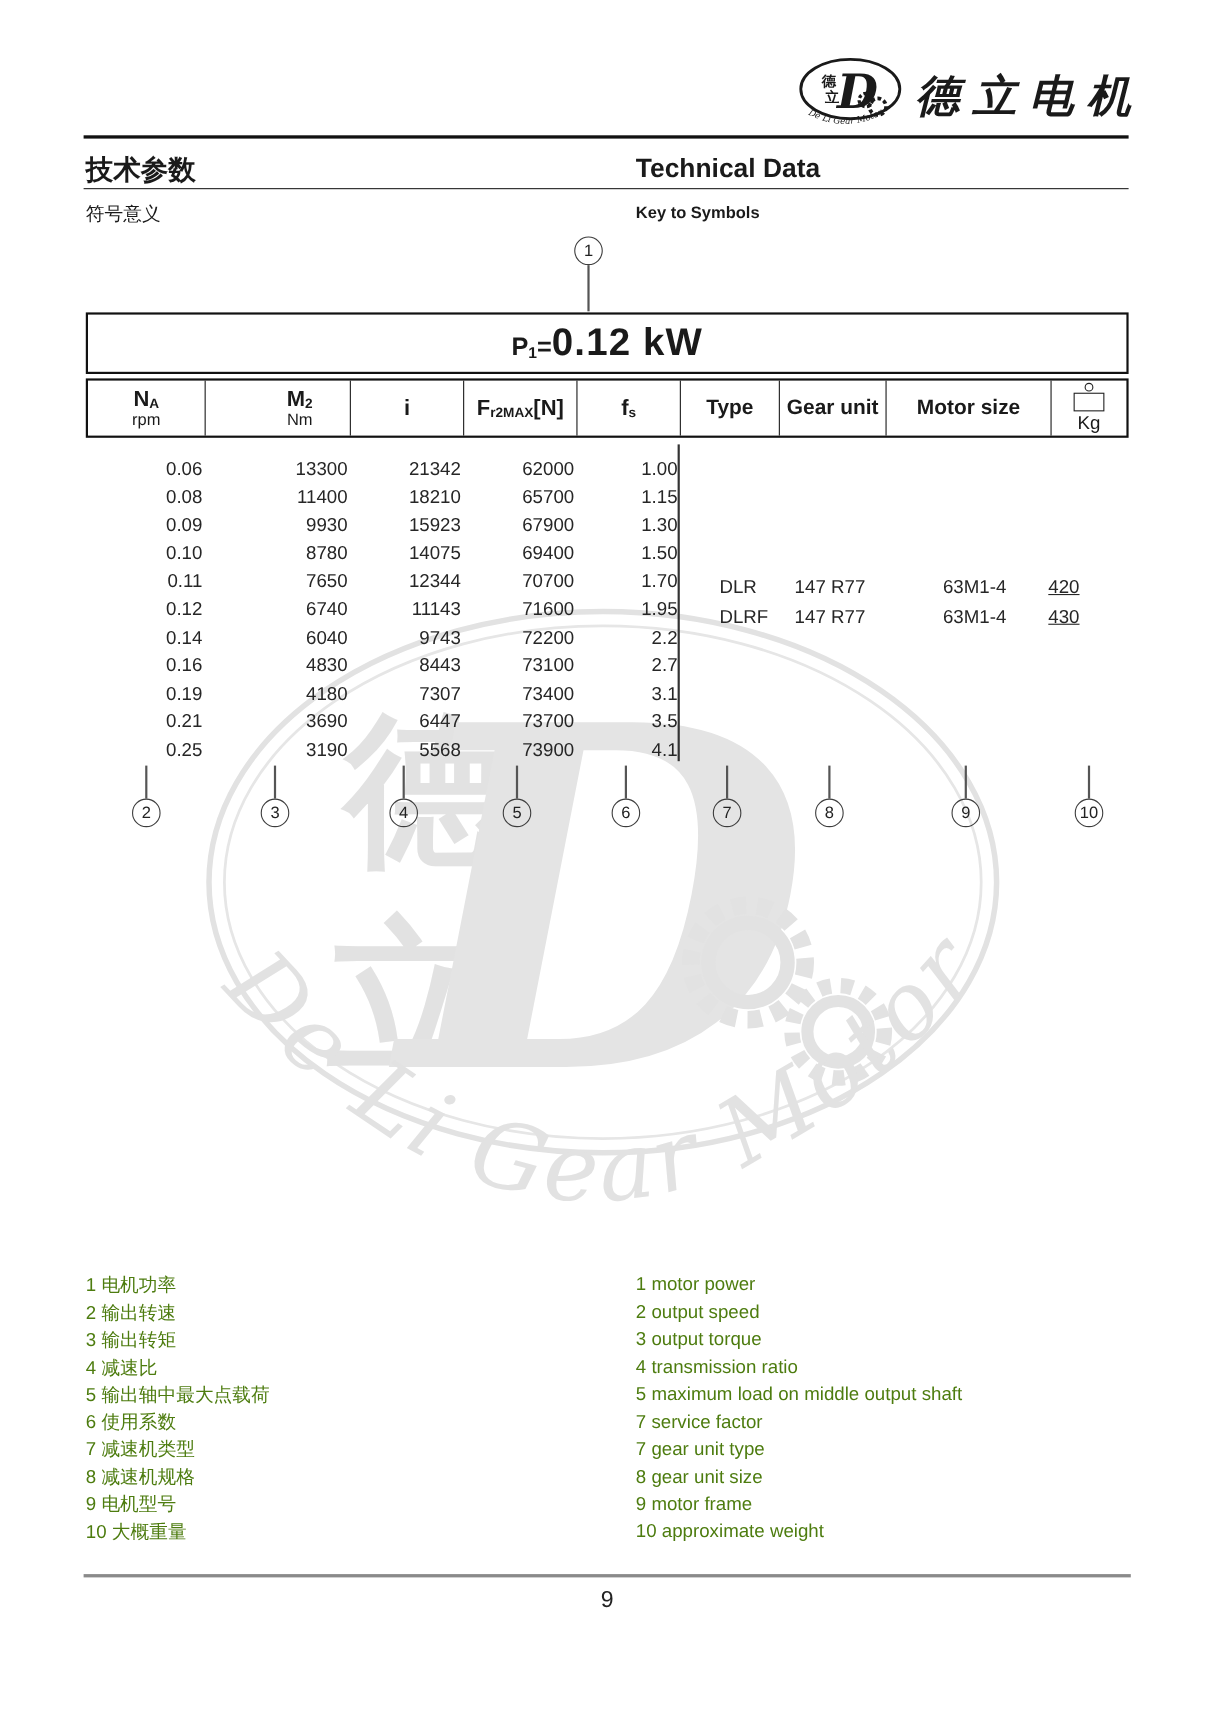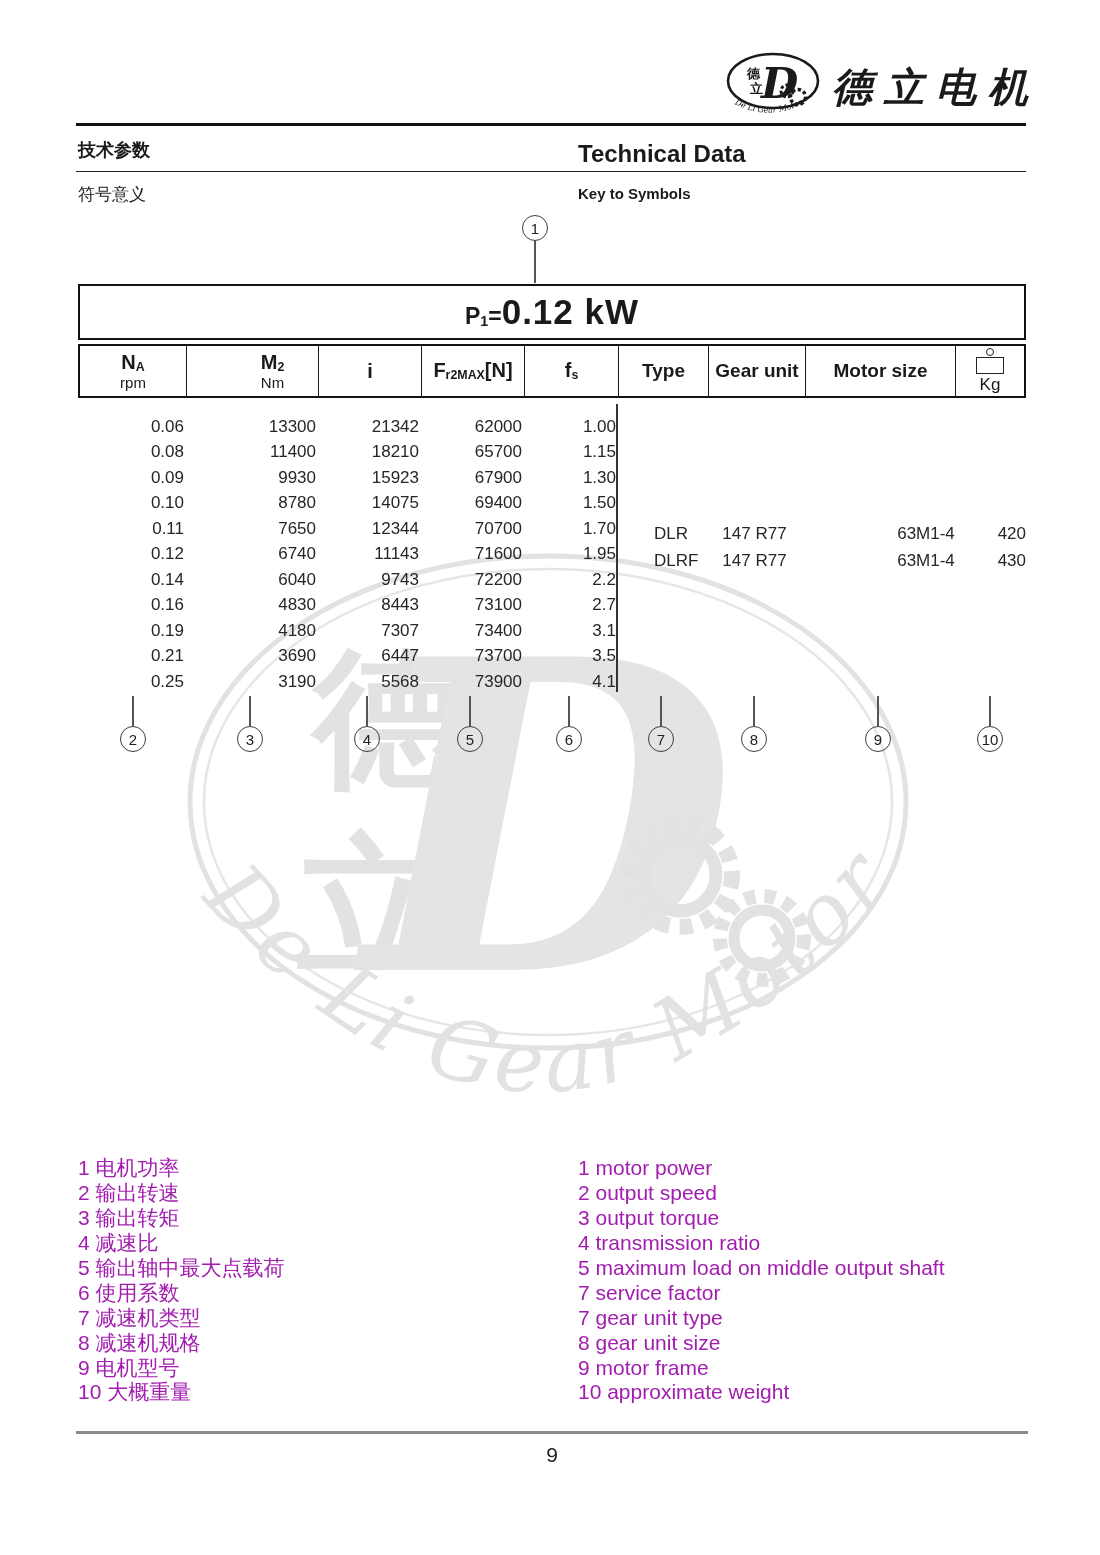--- a/index.html
+++ b/index.html
@@ -7,21 +7,21 @@
        font-family:"Liberation Sans",sans-serif;color:#1a1a1a;}
 
   
   .wm{position:absolute;left:120px;top:530px;pointer-events:none;}
 
   
   .logo-svg{position:absolute;left:723px;top:50px;}
   .brand{position:absolute;left:832px;top:60px;font-family:"DejaVu Serif",serif;
          font-weight:bold;font-style:italic;font-size:40px;letter-spacing:12px;white-space:nowrap;}
   .rule-header{position:absolute;left:76px;top:123px;width:950px;height:3px;background:#111;}
-  .title-cn{position:absolute;left:78px;top:138px;font-size:18px;font-weight:bold;}
+  .title-cn{position:absolute;left:78px;top:138px;font-size:25px;font-weight:bold;}
   .title-en{position:absolute;left:578px;top:140px;font-size:24px;font-weight:bold;}
   .rule-title{position:absolute;left:76px;top:171px;width:950px;height:1.4px;background:#222;}
   .subtitle-cn{position:absolute;left:78px;top:183px;font-size:17px;}
   .subtitle-en{position:absolute;left:578px;top:185px;font-size:15px;font-weight:bold;}
 
   
   .callout{position:absolute;width:28px;display:flex;flex-direction:column;align-items:center;}
   .callout .num{width:26px;height:26px;border:1.5px solid #3d3d3d;border-radius:50%;
                 display:flex;align-items:center;justify-content:center;font-size:15px;color:#222;box-sizing:border-box;}
   .callout .tick{width:1.3px;background:#555;}
@@ -53,28 +53,28 @@
   .tbody{position:absolute;left:78px;top:414px;width:948px;}
   .trow{display:flex;height:25.5px;align-items:center;font-size:17px;color:#262626;}
   .tcell{text-align:right;}
   .tc-na{width:106px;}.tc-m2{width:132px;}.tc-i{width:103px;}.tc-fr{width:103px;}.tc-fs{width:94px;}
   .divider-v{position:absolute;left:616px;top:404px;width:1.5px;height:288px;background:#333;}
 
   .vrow{position:absolute;left:0;top:0;width:888px;height:26px;font-size:17px;color:#262626;}
   .vrow span{position:absolute;display:inline-block;}
   .v-type{left:654px;}
   .v-gear{left:706px;width:97px;text-align:center;}
-  .v-motor{left:851px;width:150px;text-align:center;}
-  .v-kg{left:953px;width:73px;text-align:right;}
+  .v-motor{left:811px;width:150px;text-align:center;}
+  .v-kg{left:953px;width:73px;text-align:left;text-decoration:underline;}
 
   
   .legend{position:absolute;top:1156px;display:flex;flex-direction:column;}
   .legend-cn{left:78px;}
   .legend-en{left:578px;}
-  .legend div{height:24.9px;display:flex;align-items:center;font-size:21px;color:#a21caf;}
+  .legend div{height:24.9px;display:flex;align-items:center;font-size:17px;color:#4d7c0f;}
 
   
   .rule-footer{position:absolute;left:76px;top:1431px;width:952px;height:3px;background:#8a8a8a;}
   .pagenum{position:absolute;left:78px;top:1443px;width:948px;text-align:center;font-size:21px;color:#222;}
 </style>
 </head>
 <body>
 
 <svg class="wm" width="840" height="640" viewBox="0 0 840 640">
   <ellipse cx="428" cy="272" rx="358" ry="246" fill="none" stroke="#e2e2e2" stroke-width="5"></ellipse>

